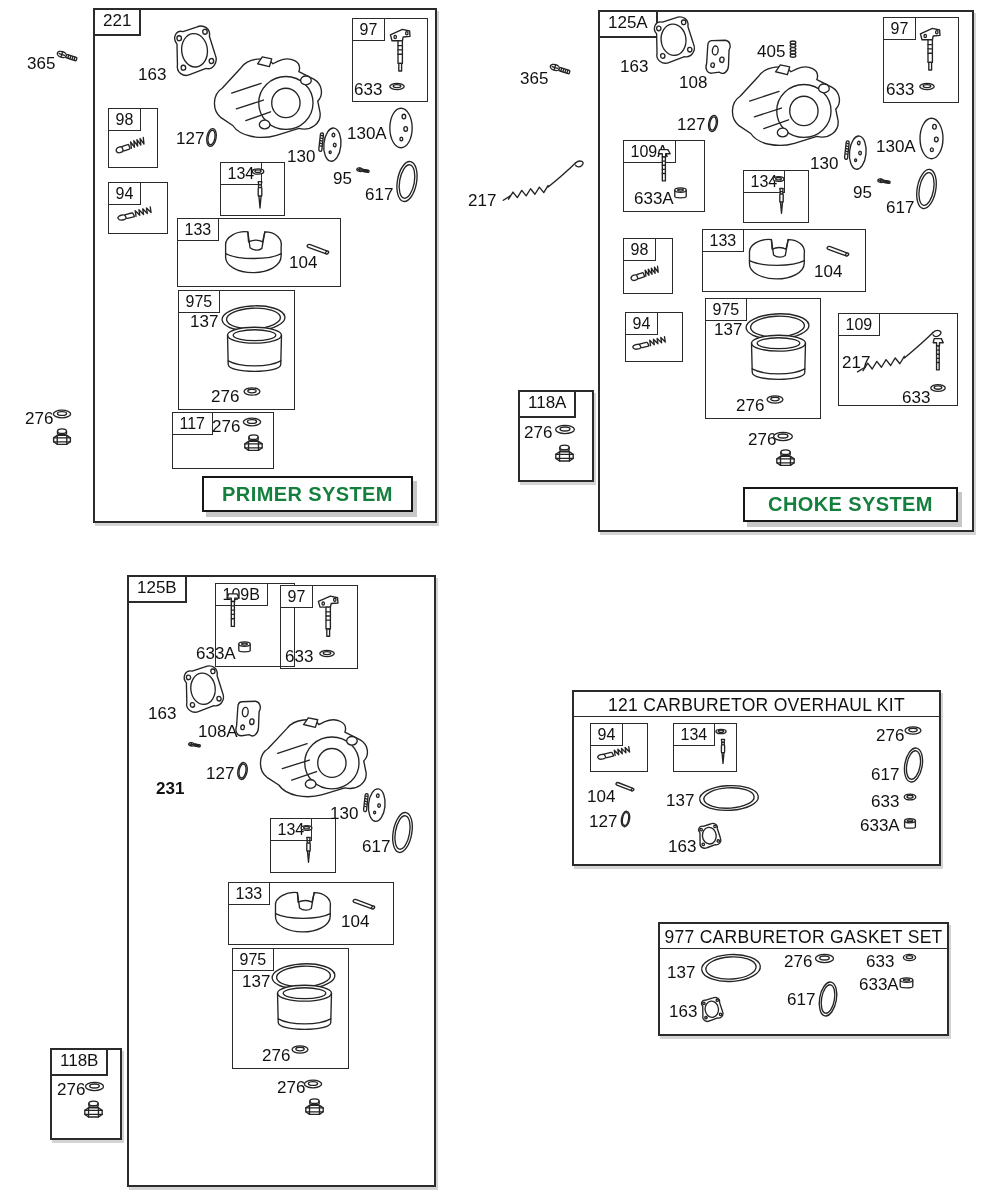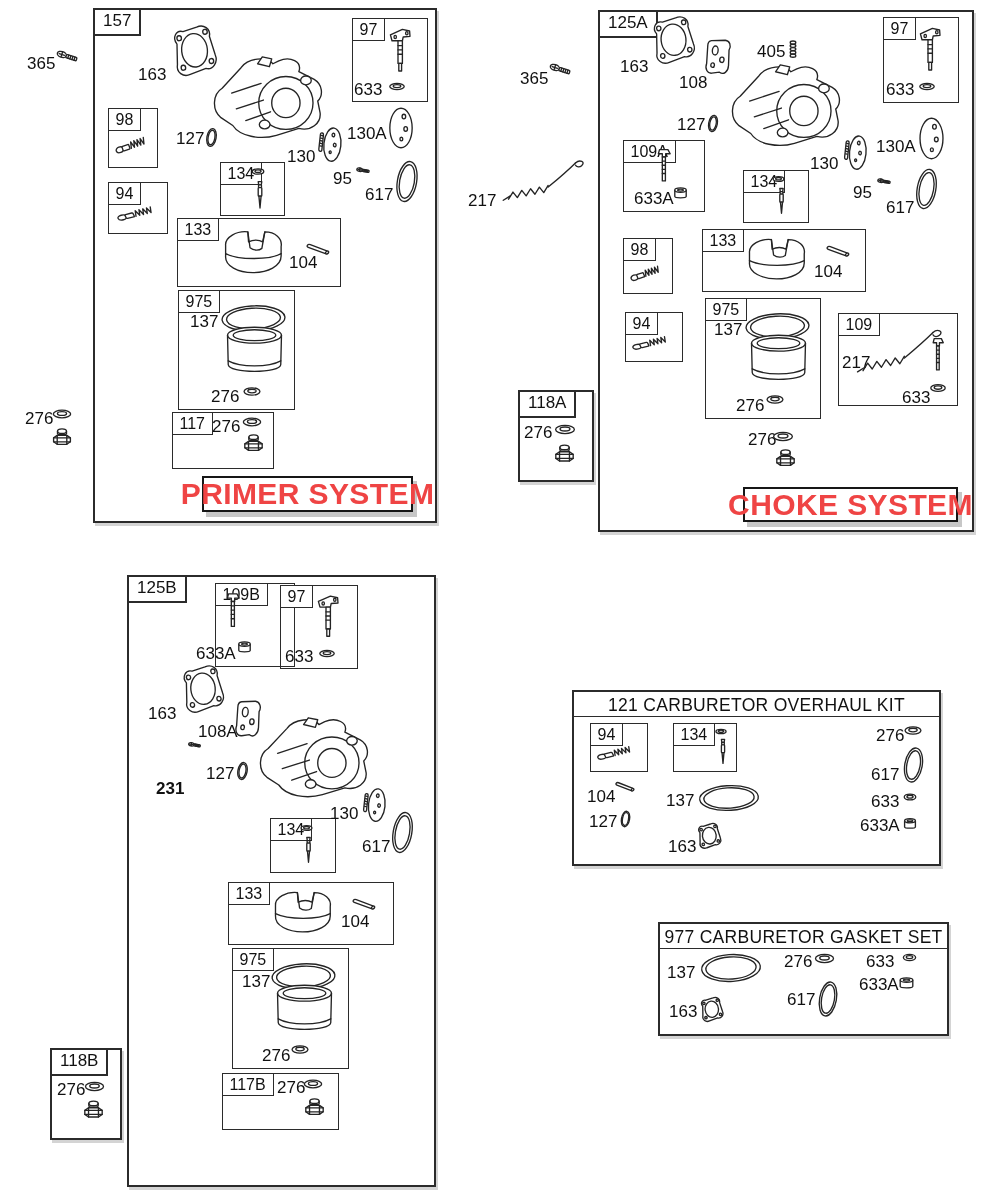--- a/index.html
+++ b/index.html
@@ -6,35 +6,35 @@
   body{font-family:"Liberation Sans", sans-serif;}
   #diagram{position:relative;width:1000px;height:1200px;background:#fff;overflow:hidden;}
   .panel{position:absolute;border:2px solid #2b2b2b;background:#fff;box-shadow:2px 3px 0 #d4d4d4;}
   .subbox{position:absolute;border:1.5px solid #2b2b2b;}
   .chip{position:absolute;left:-2px;top:-2px;border:2px solid #2b2b2b;background:#fff;
         padding:2px 8px 3px;font-size:17px;line-height:1.1;color:#111;white-space:nowrap;}
   .subbox .chip{border-width:1.5px;left:-1.5px;top:-1.5px;font-size:16px;padding:2px 7px 2px;}
   .pheader{position:absolute;left:0;top:0;right:0;height:21px;border-bottom:1.5px solid #2b2b2b;
            text-align:center;font-size:17.5px;padding-top:3px;color:#111;background:#fff;letter-spacing:.3px;}
   .titlebox{position:absolute;border:2px solid #161616;background:#fff;box-shadow:4px 5px 0 #c7c7c7;
-            display:flex;align-items:center;justify-content:center;font-weight:bold;font-size:30px;
-            color:#ef4444;letter-spacing:.4px;white-space:nowrap;}
+            display:flex;align-items:center;justify-content:center;font-weight:bold;font-size:20px;
+            color:#15803d;letter-spacing:.4px;white-space:nowrap;}
   .plabel{position:absolute;font-size:17px;line-height:1;color:#111;white-space:nowrap;}
   .part{position:absolute;}
   .part svg{width:100%;height:100%;display:block;overflow:visible;}
   .part svg *{stroke:#242424;fill:#fff;stroke-width:1.35;vector-effect:non-scaling-stroke;
               stroke-linejoin:round;stroke-linecap:round;}
   .part svg .n{fill:none;}
 </style>
 </head>
 <body>
 
 <div id="diagram">
     <div class="panel" style="left: 93px; top: 8px; width: 340px; height: 511px;">
-      <div class="chip">157</div>
+      <div class="chip">221</div>
     </div>
     <div class="subbox" style="left: 352px; top: 18px; width: 74px; height: 82px;">
       <div class="chip">97</div>
     </div>
     <div class="subbox" style="left: 108px; top: 108px; width: 48px; height: 58px;">
       <div class="chip">98</div>
     </div>
     <div class="subbox" style="left: 108px; top: 182px; width: 58px; height: 50px;">
       <div class="chip">94</div>
     </div>
@@ -489,23 +489,20 @@
     </div>
     <div class="subbox" style="left: 270px; top: 818px; width: 64px; height: 53px;">
       <div class="chip">134</div>
     </div>
     <div class="subbox" style="left: 228px; top: 882px; width: 164px; height: 61px;">
       <div class="chip">133</div>
     </div>
     <div class="subbox" style="left: 232px; top: 948px; width: 115px; height: 119px;">
       <div class="chip">975</div>
     </div>
-    <div class="subbox" style="left: 222px; top: 1073px; width: 115px; height: 55px;">
-      <div class="chip">117B</div>
-    </div>
     <div class="plabel" style="left: 196px; top: 645px;">633A</div>
     <div class="plabel" style="left: 285px; top: 648px;">633</div>
     <div class="plabel" style="left: 148px; top: 705px;">163</div>
     <div class="plabel" style="left: 198px; top: 723px;">108A</div>
     <div class="plabel" style="left: 156px; top: 780px; font-weight: bold;">231</div>
     <div class="plabel" style="left: 206px; top: 765px;">127</div>
     <div class="plabel" style="left: 330px; top: 805px;">130</div>
     <div class="plabel" style="left: 362px; top: 838px;">617</div>
     <div class="plabel" style="left: 341px; top: 913px;">104</div>
     <div class="plabel" style="left: 242px; top: 973px;">137</div>

